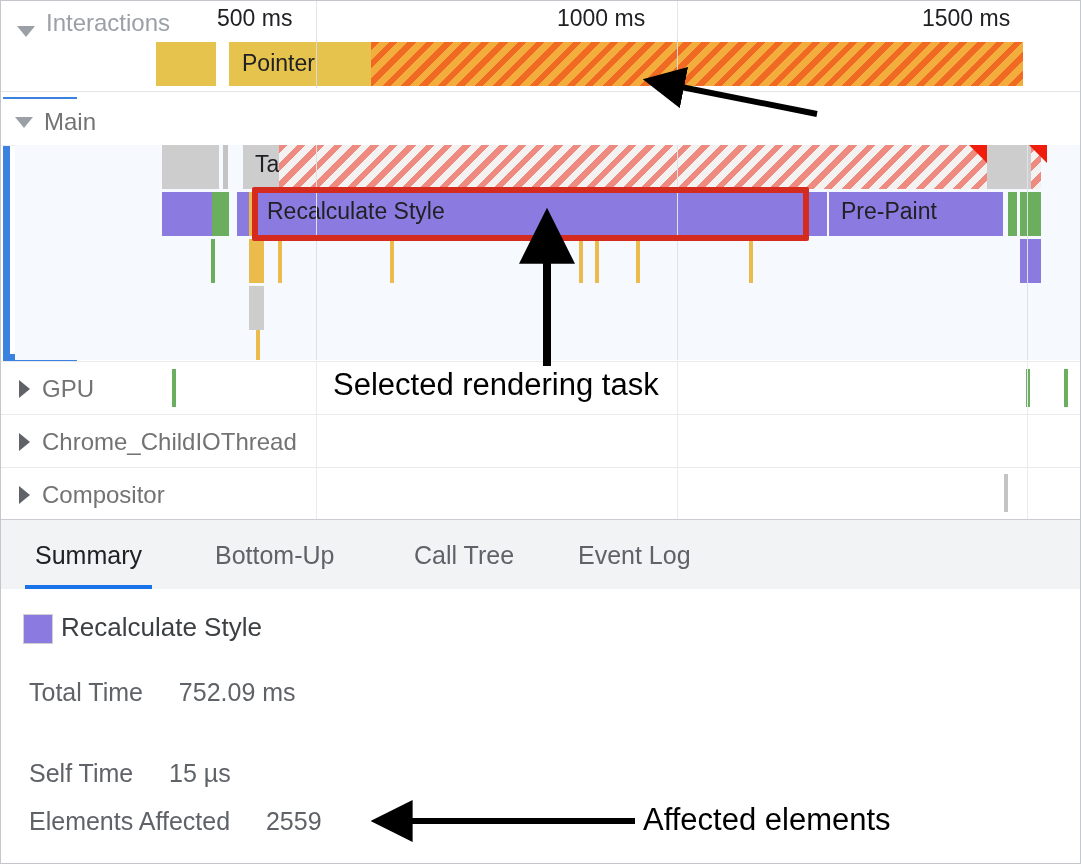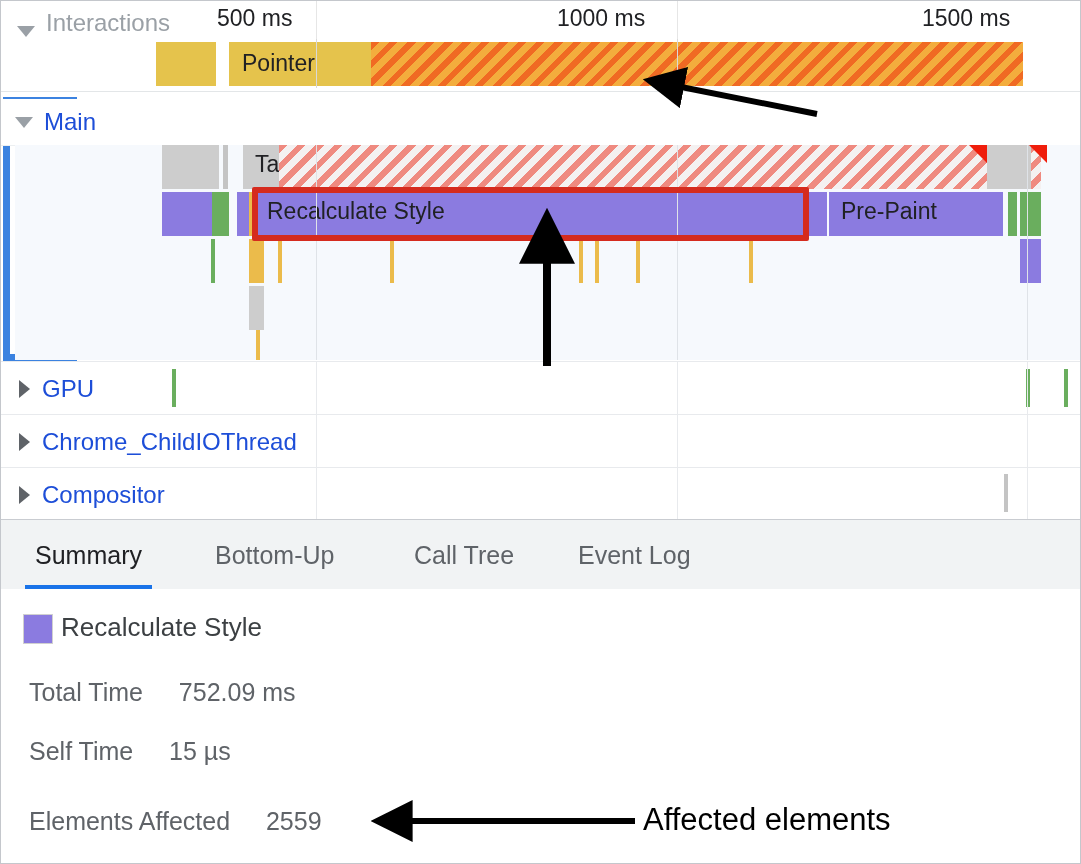--- a/index.html
+++ b/index.html
@@ -20,21 +20,21 @@
   
   #ruler{position:absolute;left:0;top:0;width:1079px;height:38px;background:#fff;}
   .tick-label{position:absolute;top:4px;font-size:23px;color:#202124;white-space:nowrap;}
   .gridline{position:absolute;top:0;width:1px;background:#e6e6e6;}
 
   
   #interactions-label-row{position:absolute;left:0;top:2px;height:34px;display:flex;align-items:flex-end;}
   .tri-down{width:0;height:0;border-left:9px solid transparent;border-right:9px solid transparent;border-top:11px solid #9aa0a6;margin-left:16px;margin-right:11px;}
   .tri-right{width:0;height:0;border-top:9px solid transparent;border-bottom:9px solid transparent;border-left:11px solid #5f6368;margin-left:18px;margin-right:12px;}
   .track-title{font-size:24px;color:#9aa0a6;}
-  .track-title.dark{color:#1d4ed8;}
+  .track-title.dark{color:#737373;}
 
   #interactions-bars{position:absolute;left:0;top:41px;height:44px;width:1079px;}
   .ibar{position:absolute;top:0;height:44px;background:#e5c34c;}
   .ibar .ibar-text{position:absolute;left:13px;top:8px;font-size:23px;color:#202124;}
   .hatch-orange{position:absolute;top:0;height:44px;
      background-color:#f3ad3d;
      background-image:repeating-linear-gradient(135deg, #f06a23 0 6px, rgba(0,0,0,0) 6px 13px);}
 
   
   #main-header{position:absolute;left:0;top:98px;width:1079px;height:46px;background:#fff;display:flex;align-items:center;border-bottom:1px solid #eceff1;}
@@ -203,21 +203,21 @@
   <div id="summary">
     <div id="sum-swatch" style="top:25px;"></div>
     <div class="sum-title nosel" style="top:23px;">Recalculate Style</div>
 
     <div class="sum-row" style="left:28px;top:89px;">
       <span>Total Time</span>
       <span style="display:inline-block;width:22px;"></span>
       <span>752.09 ms</span>
     </div>
 
-    <div class="sum-row" style="left:28px;top:148px;text-align:right;">
+    <div class="sum-row" style="left:28px;top:170px;text-align:right;">
       <span>Self Time</span>
       <span style="display:inline-block;width:22px;"></span>
       <span>15 µs</span>
     </div>
 
     <div class="sum-row" style="left:28px;top:218px;text-align:right;">
       <span>Elements Affected</span>
       <span style="display:inline-block;width:22px;"></span>
       <span>2559</span>
     </div>
@@ -230,15 +230,16 @@
       </marker>
     </defs>
 
     <line x1="816" y1="113" x2="650" y2="80" stroke="#000" stroke-width="6" marker-end="url(#ah)"></line>
 
     <line x1="546" y1="365" x2="546" y2="218" stroke="#000" stroke-width="8" marker-end="url(#ah)"></line>
 
     <line x1="634" y1="820" x2="378" y2="820" stroke="#000" stroke-width="6" marker-end="url(#ah)"></line>
   </svg>
 
+  <div class="anno-text nosel" style="left:332px;top:366px;">Selected rendering task</div>
   <div class="anno-text nosel" style="left:642px;top:801px;">Affected elements</div>
 
 </div>
 
 </body></html>

